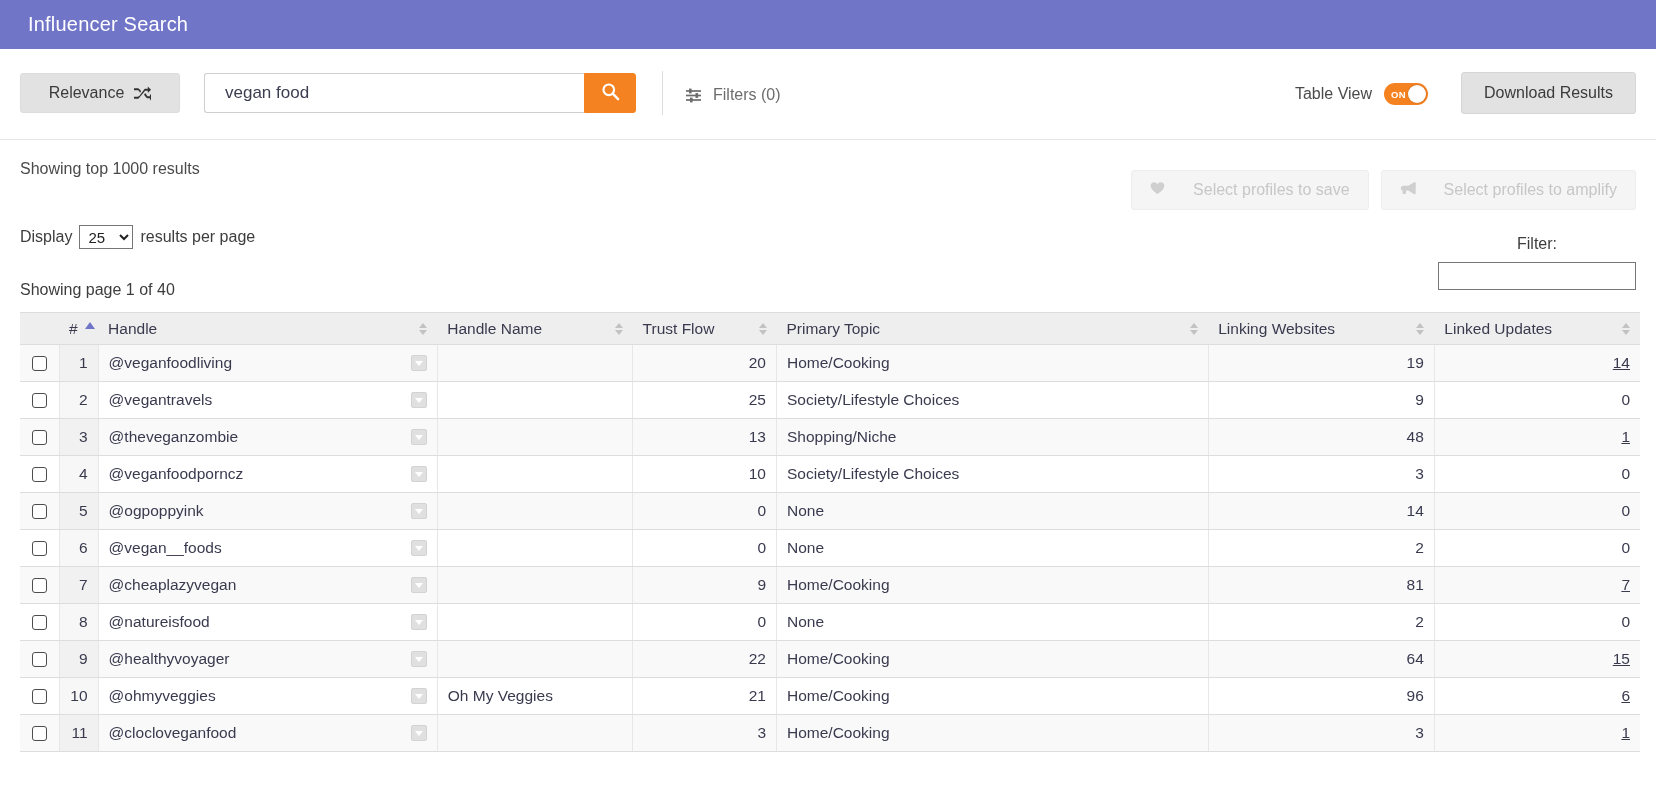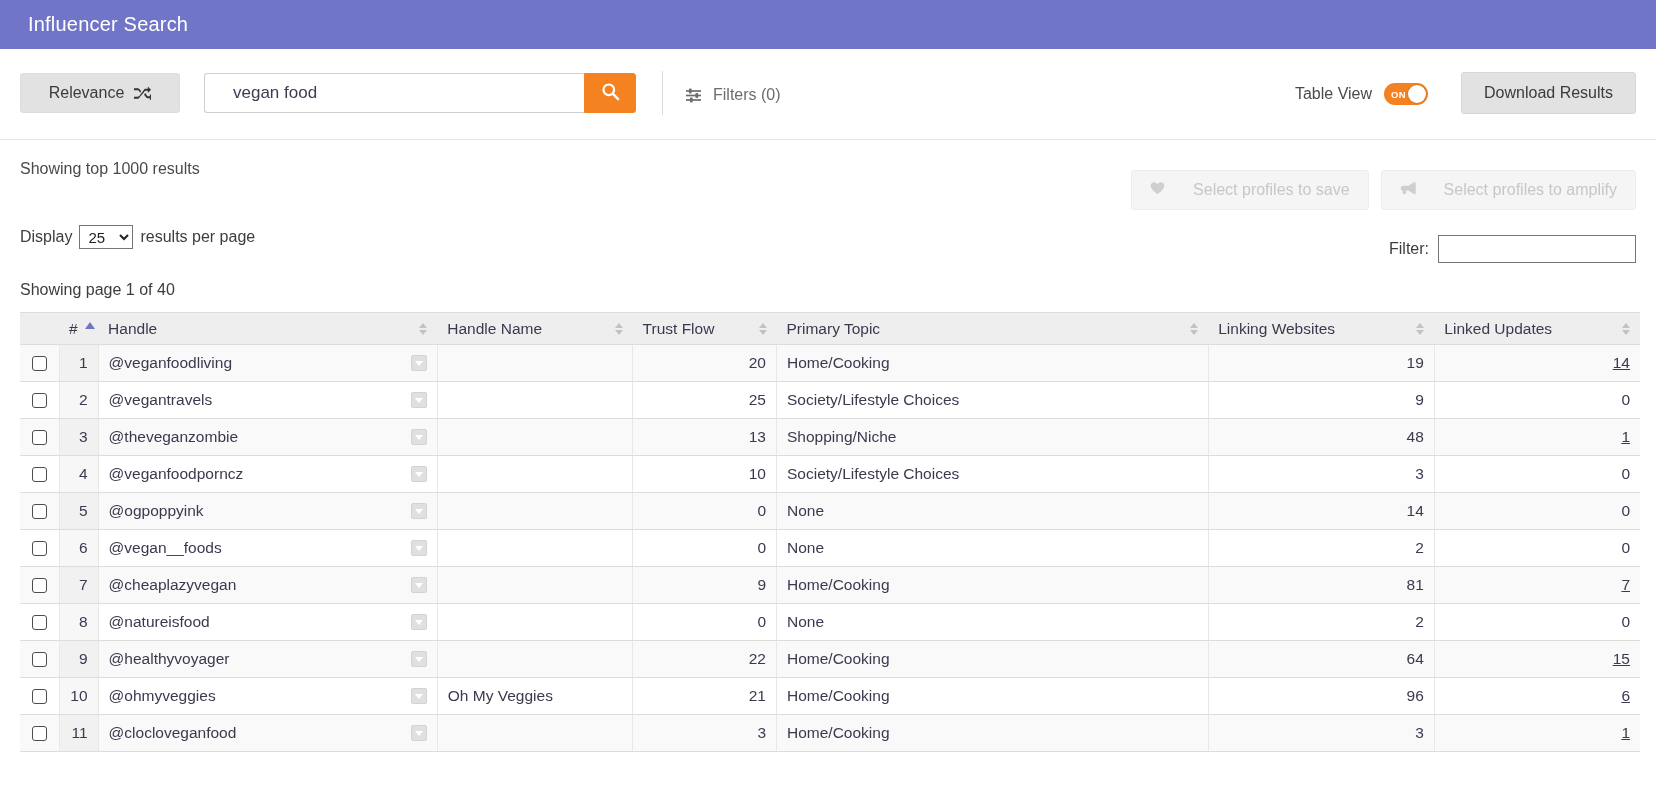--- a/index.html
+++ b/index.html
@@ -54,21 +54,21 @@
   .search-wrap {
     display: flex;
     margin-left: 24px;
   }
   .search-input {
     width: 380px;
     height: 40px;
     border: 1px solid #cfcfcf;
     border-right: none;
     border-radius: 3px 0 0 3px;
-    padding: 0 28px;
+    padding: 0 20px;
     font-size: 17px;
     color: #3d3d52;
     font-family: "Liberation Sans", sans-serif;
     outline: none;
   }
   .search-btn {
     width: 52px; height: 40px;
     background: #f58220;
     border: 1px solid #f58220;
     border-radius: 0 3px 3px 0;
@@ -188,20 +188,21 @@
     height: 24px;
   }
 
   .filter-row {
     position: absolute;
     right: 20px;
     top: 95px;
     display: flex;
     align-items: center;
     gap: 9px;
+    flex-direction: column;
   }
   .filter-label { font-size: 16px; color: #3d3d3d; }
   .filter-input {
     width: 198px; height: 28px;
     border: 1px solid #767676;
     background: #fff;
     font-family: "Liberation Sans", sans-serif;
     font-size: 15px;
     padding: 0 5px;
     outline: none;

